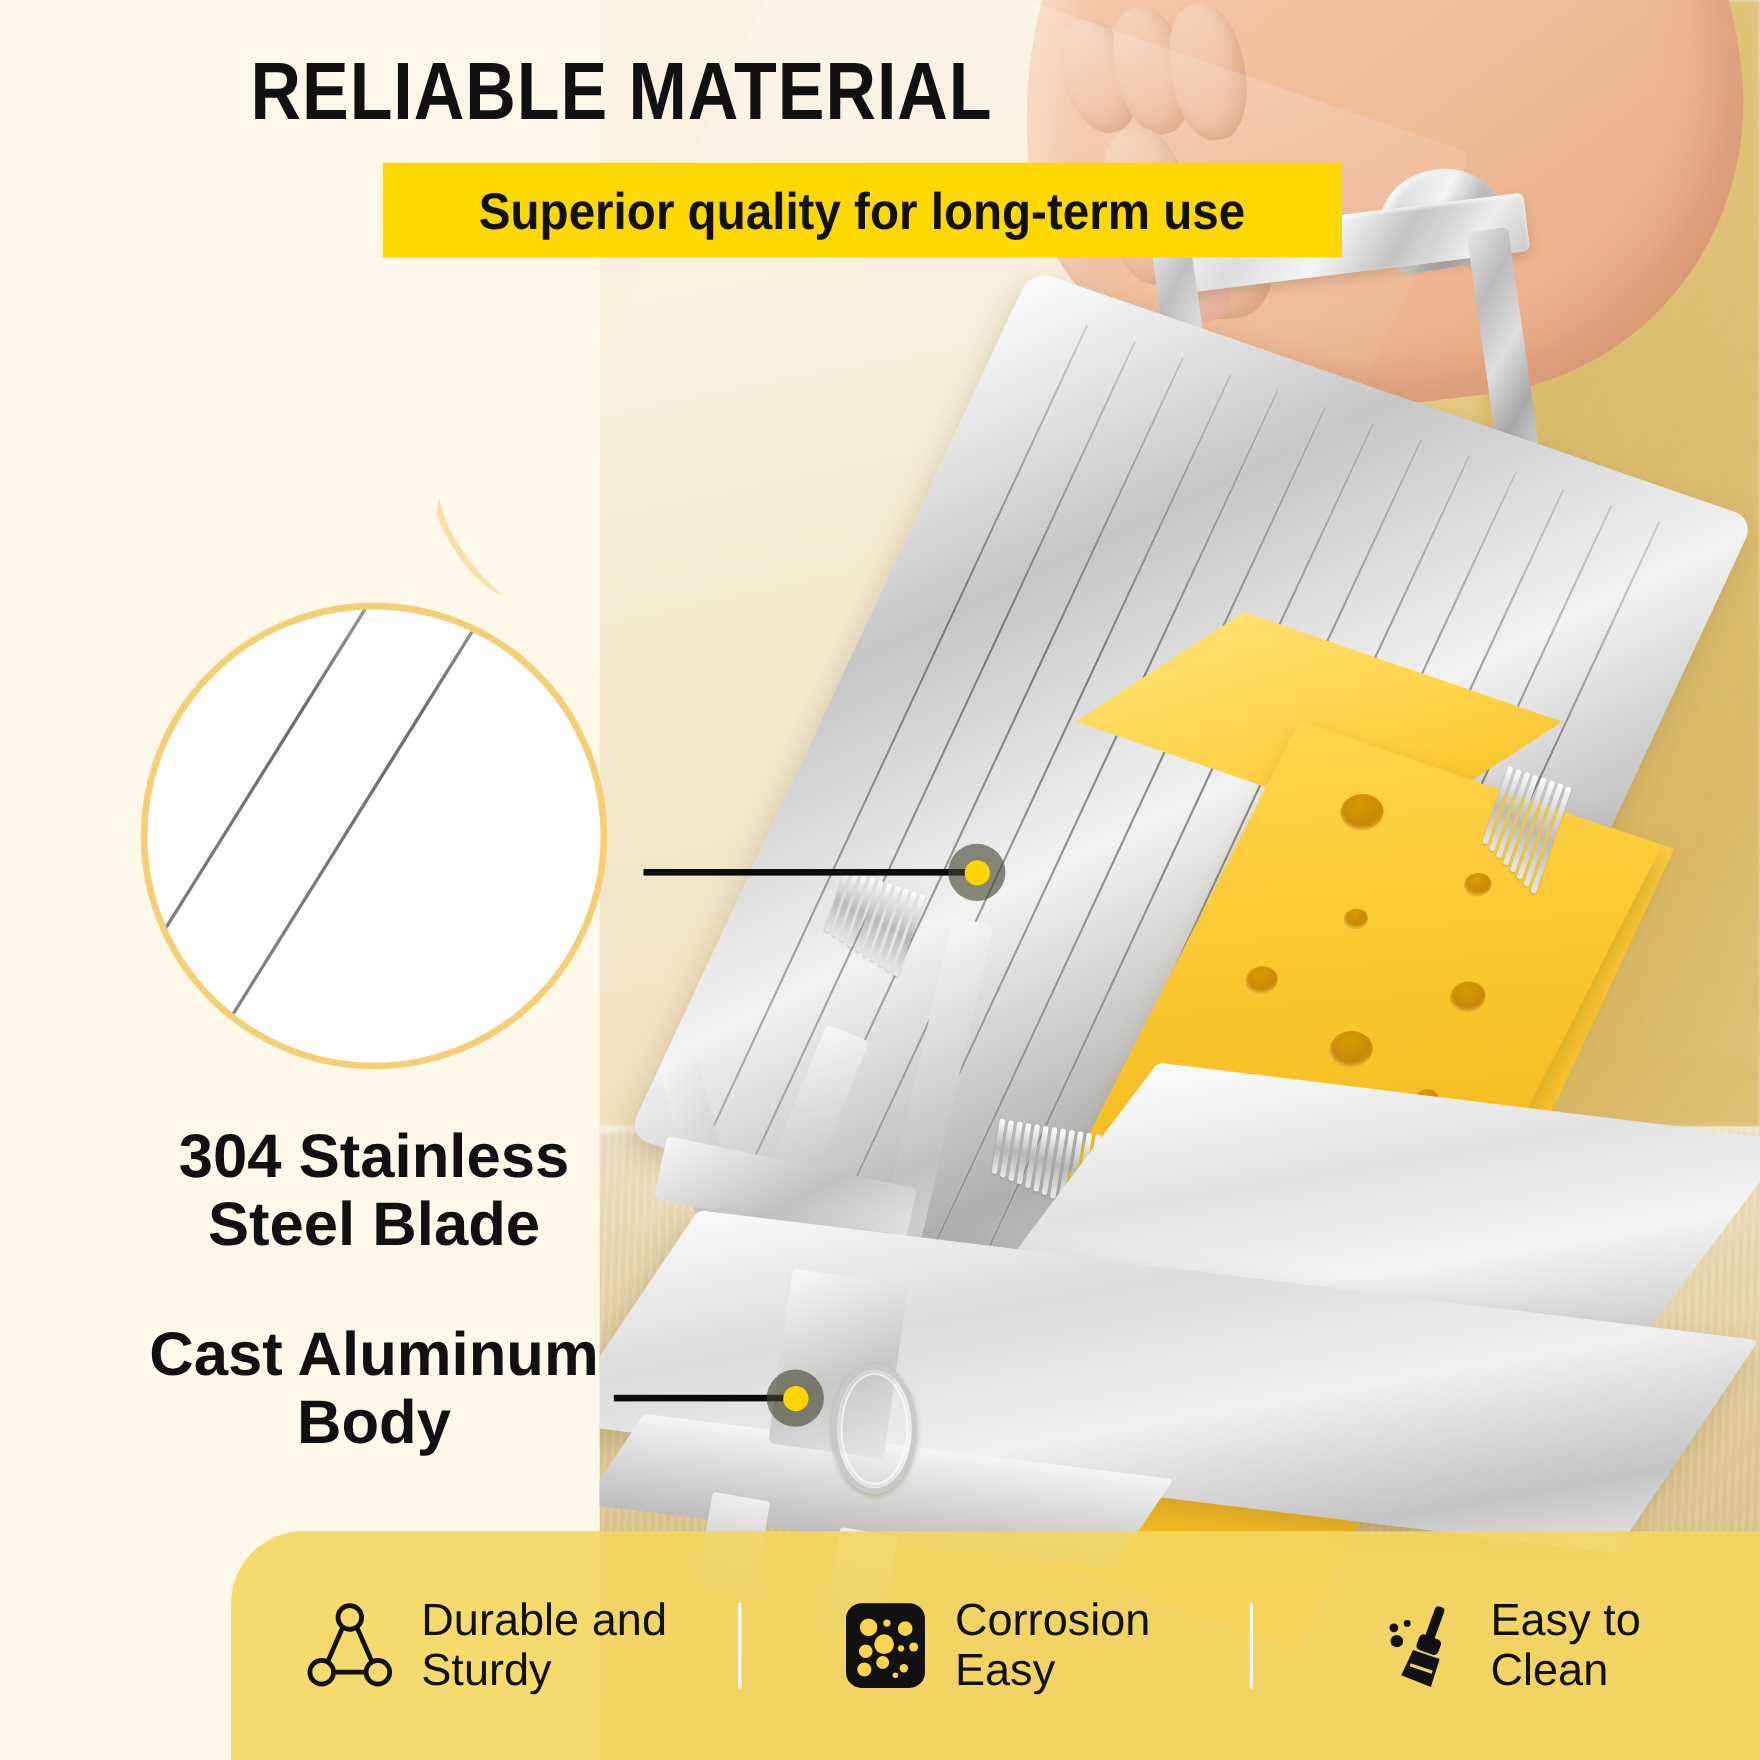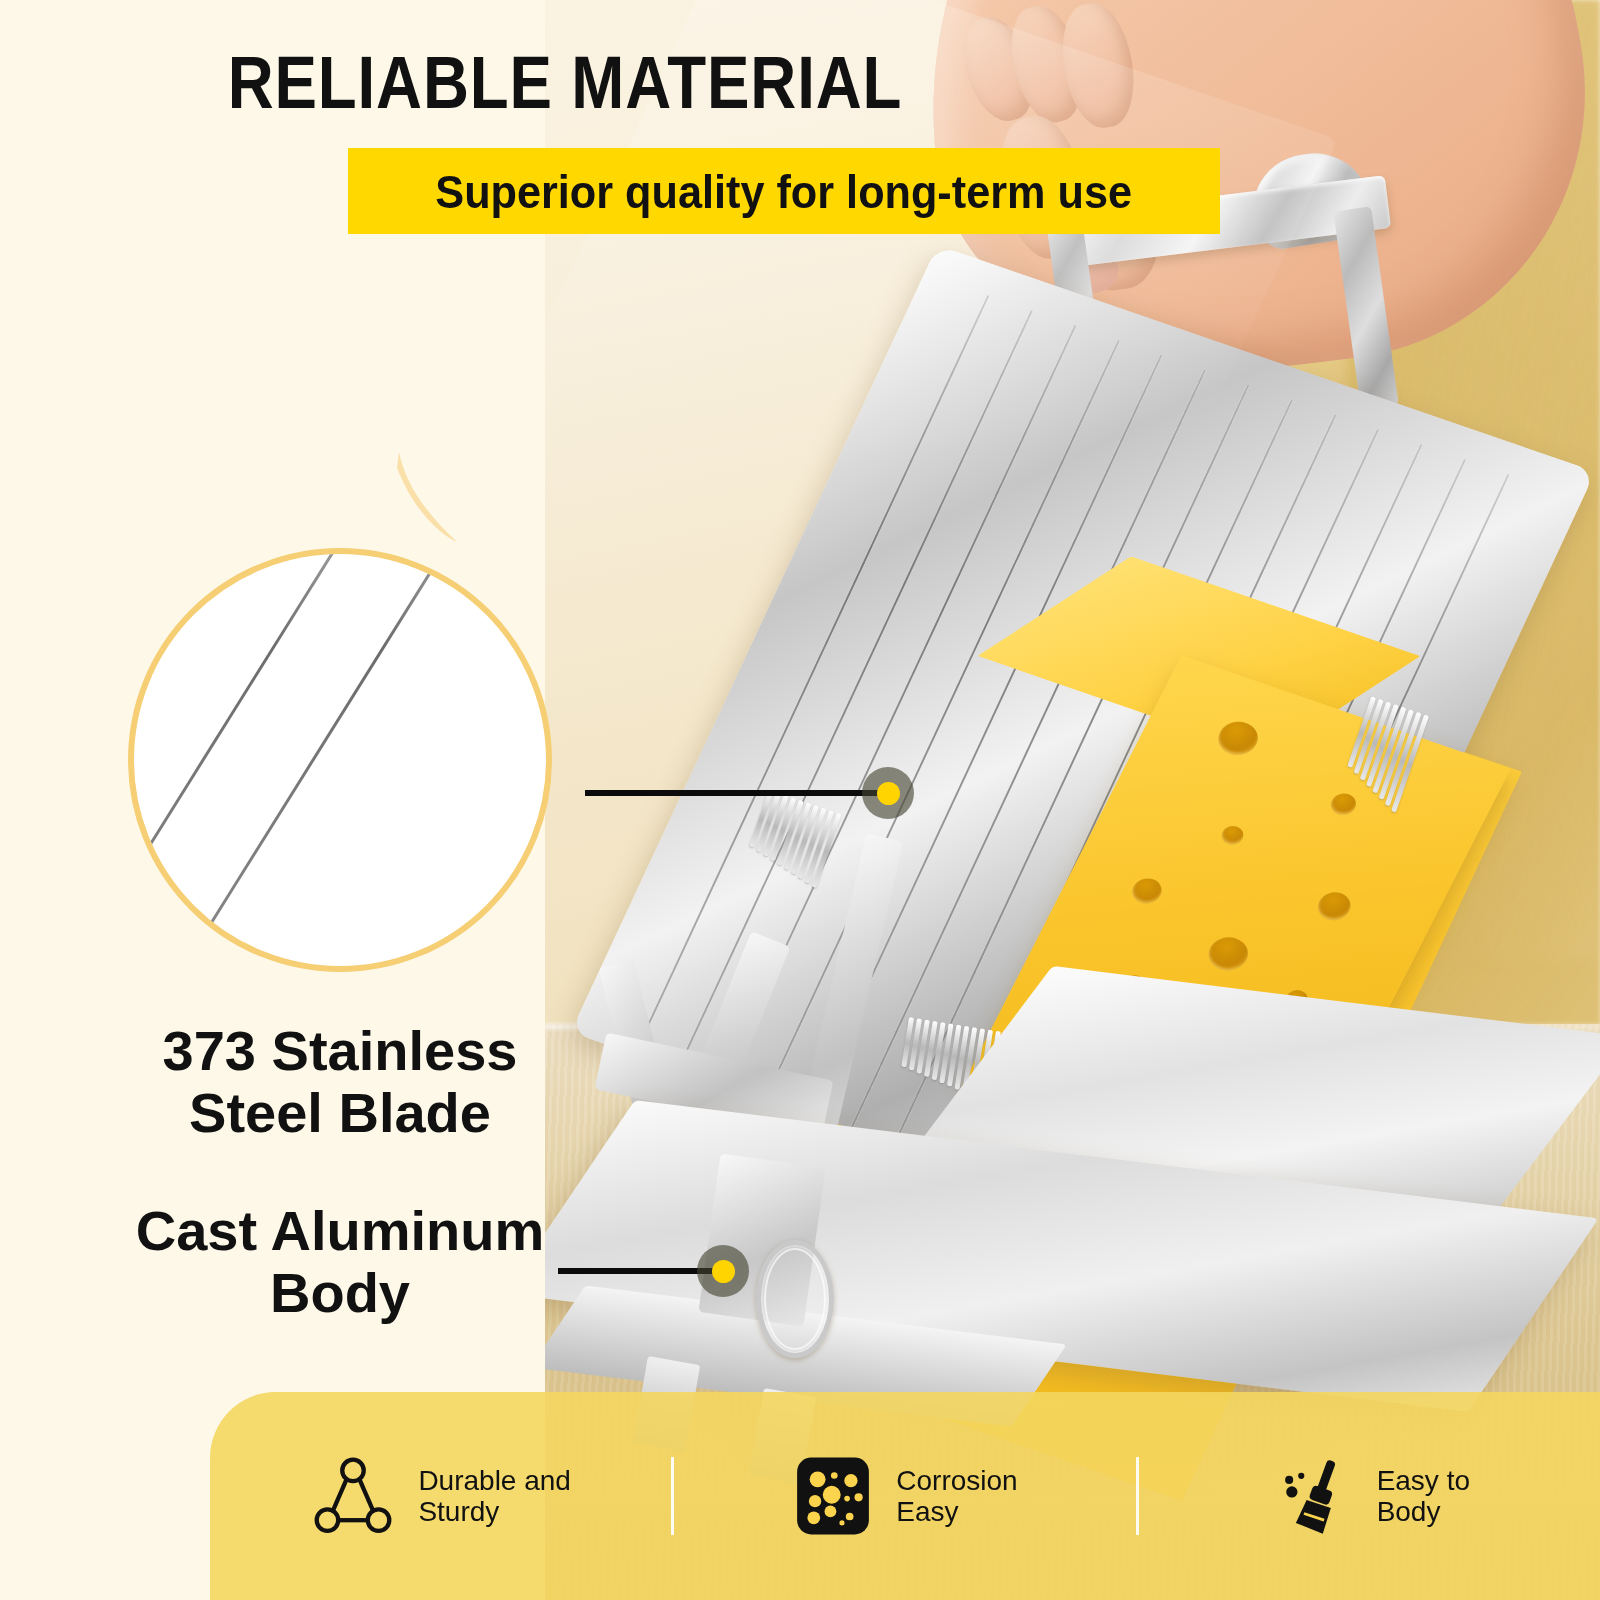--- a/index.html
+++ b/index.html
@@ -249,21 +249,21 @@
     position:absolute; left:210px; top:1392px; width:1390px; height:208px;
     background:rgba(244,214,95,0.90);
     border-top-left-radius:66px;
     display:flex; align-items:center; z-index:8;
   }
   .feature{
     flex:1; display:flex; align-items:center; justify-content:center; gap:22px;
     padding:0 10px;
   }
   .feature-label{
-    font-size:28px; font-weight:400; color:#111; line-height:1.12; white-space:pre-line;
+    font-size:41px; font-weight:400; color:#111; line-height:1.12; white-space:pre-line;
   }
   .f-divider{ width:3px; height:78px; background:#FFFFFF; opacity:.92; }
   .f-icon{ flex:0 0 auto; display:flex; align-items:center; justify-content:center; }
 </style>
 </head>
 <body>
 
 <div class="stage">
 
   <div class="photo-panel">
@@ -409,21 +409,21 @@
   <div class="conn-line" style="left:585px; top:790px; width:305px;"></div>
   <div class="conn-dot" style="left:862px; top:767px;">
       <i></i>
     </div>
 
   <div class="conn-line" style="left:558px; top:1268px; width:165px;"></div>
   <div class="conn-dot" style="left:697px; top:1245px;">
       <i></i>
     </div>
 
-  <div class="callout callout-1" style="white-space:pre-line;">373 Stainless
+  <div class="callout callout-1" style="white-space:pre-line;">304 Stainless
 Steel Blade</div>
   <div class="callout callout-2" style="white-space:pre-line;">Cast Aluminum
 Body</div>
 
   <div class="feature-strip">
 
     <div class="feature">
       <span class="f-icon">
         <svg width="86" height="86" viewBox="0 0 64 64">
           <circle cx="32" cy="13" r="8" fill="none" stroke="#111" stroke-width="3.2"></circle>
@@ -471,17 +471,17 @@
             <rect x="31" y="26" width="15.5" height="11" rx="3" transform="rotate(20 39 31)"></rect>
             <path d="M28 35 L46 41 L40 60 L20 52 Z"></path>
             <path d="M26 45 L41 50" stroke="#FBD34D" stroke-width="2.1" fill="none"></path>
             <circle cx="15" cy="20" r="3.0"></circle>
             <circle cx="24" cy="17" r="2.3"></circle>
             <circle cx="17" cy="29" r="4.2"></circle>
           </g>
         </svg>
       </span>
       <span class="feature-label">Easy to
-Body</span>
+Clean</span>
     </div>
 
   </div>
 </div>
 
 </body></html>

